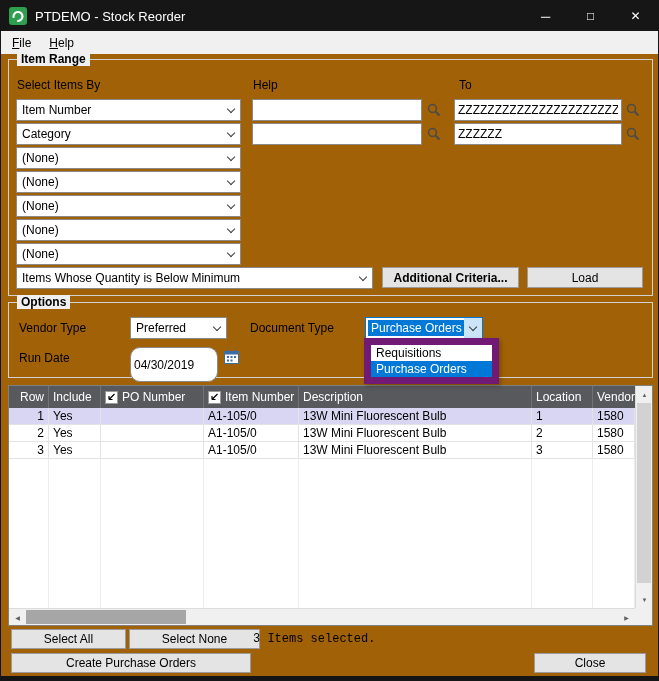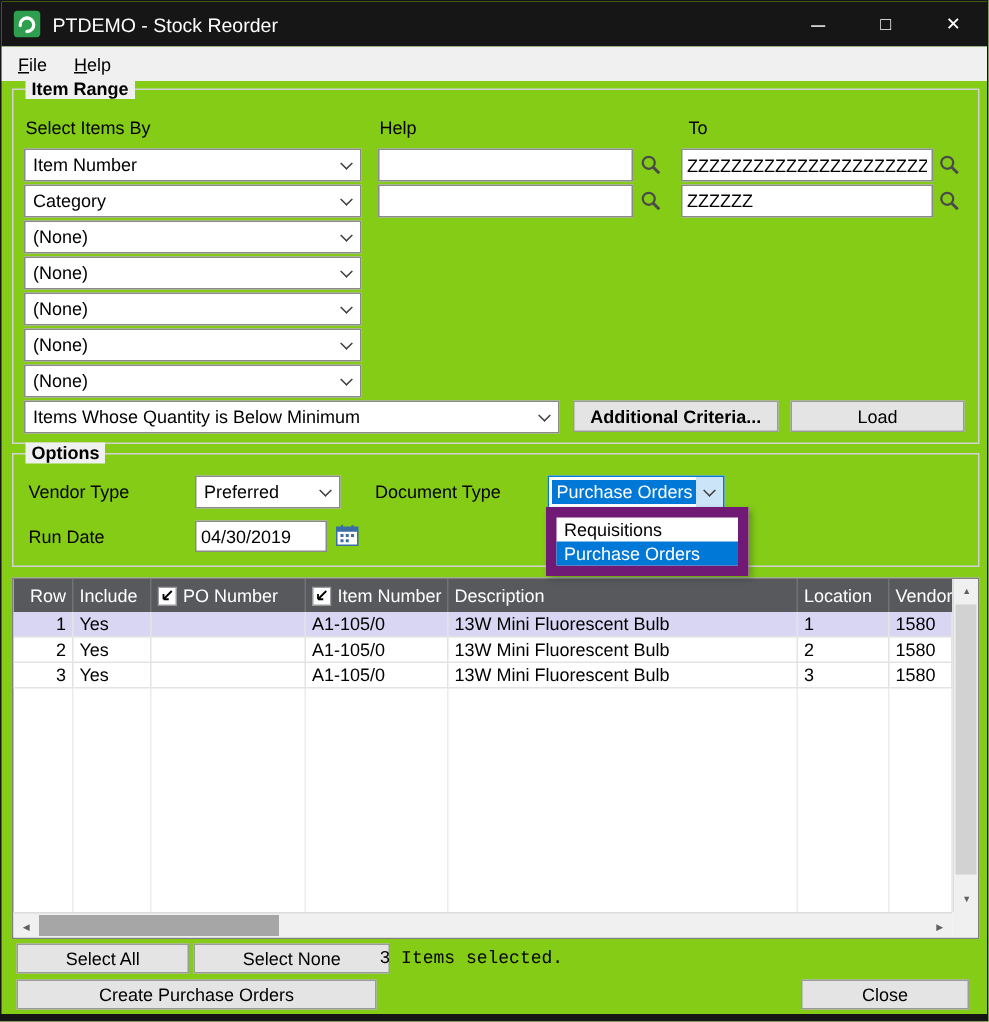--- a/index.html
+++ b/index.html
@@ -1,21 +1,21 @@
 <!DOCTYPE html>
 <html><head>
 <meta charset="utf-8">
 <style>
   * { box-sizing: border-box; margin: 0; padding: 0; }
   html,body { background:#c8c8c8; }
   body { font-family:"Liberation Sans", sans-serif; font-size:12px; color:#000; }
 
   .window {
     position:relative; width:659px; height:681px;
-    background:#84cc16;
+    background:#a16207;
     border:1px solid #151515; border-bottom:5px solid #151515;
     overflow:hidden;
   }
 
   
   .titlebar { height:30px; background:#161616; color:#fff; display:flex; align-items:center; }
   .app-icon { margin-left:8px; width:18px; height:18px; flex:0 0 auto; }
   .titlebar-title { margin-left:8px; font-size:13px; white-space:nowrap; }
   .caption-buttons { margin-left:auto; display:flex; height:100%; }
   .caption-btn { width:45px; height:100%; display:flex; align-items:center; justify-content:center; font-size:12px; color:#fff; cursor:default; }
@@ -204,21 +204,21 @@
 
     <span class="plabel" style="left:241px; top:18px;">Document Type</span>
     <div class="combo open" style="left:356px; top:14px; width:118px;">
       <span class="combo-text">Purchase Orders</span>
       <span class="combo-arrow">
           <i class="chev"></i>
         </span>
     </div>
 
     <span class="plabel" style="left:10px; top:48px;">Run Date</span>
-    <input class="textbox" style="left: 121px; top: 44px; width: 88px; height: 21px;" value="04/30/2019">
+    <input class="textbox" style="left: 121px; top: 44px; width: 88px; height: 35px; border-radius: 10px;" value="04/30/2019">
     <span class="cal-btn" style="left:214px; top:46px;">
       <svg width="17" height="16" viewBox="0 0 17 16">
         <rect x="1.5" y="2.5" width="14" height="12" fill="#ffffff" stroke="#3a6ea5"></rect>
         <rect x="1.5" y="2.5" width="14" height="3" fill="#3a6ea5"></rect>
         <line x1="5" y1="1" x2="5" y2="4" stroke="#3a6ea5" stroke-width="1.5"></line>
         <line x1="12" y1="1" x2="12" y2="4" stroke="#3a6ea5" stroke-width="1.5"></line>
         <rect x="4" y="7" width="2" height="2" fill="#3a6ea5"></rect>
           <rect x="7.5" y="7" width="2" height="2" fill="#3a6ea5"></rect>
           <rect x="11" y="7" width="2" height="2" fill="#3a6ea5"></rect>
         <rect x="4" y="10.5" width="2" height="2" fill="#3a6ea5"></rect>

